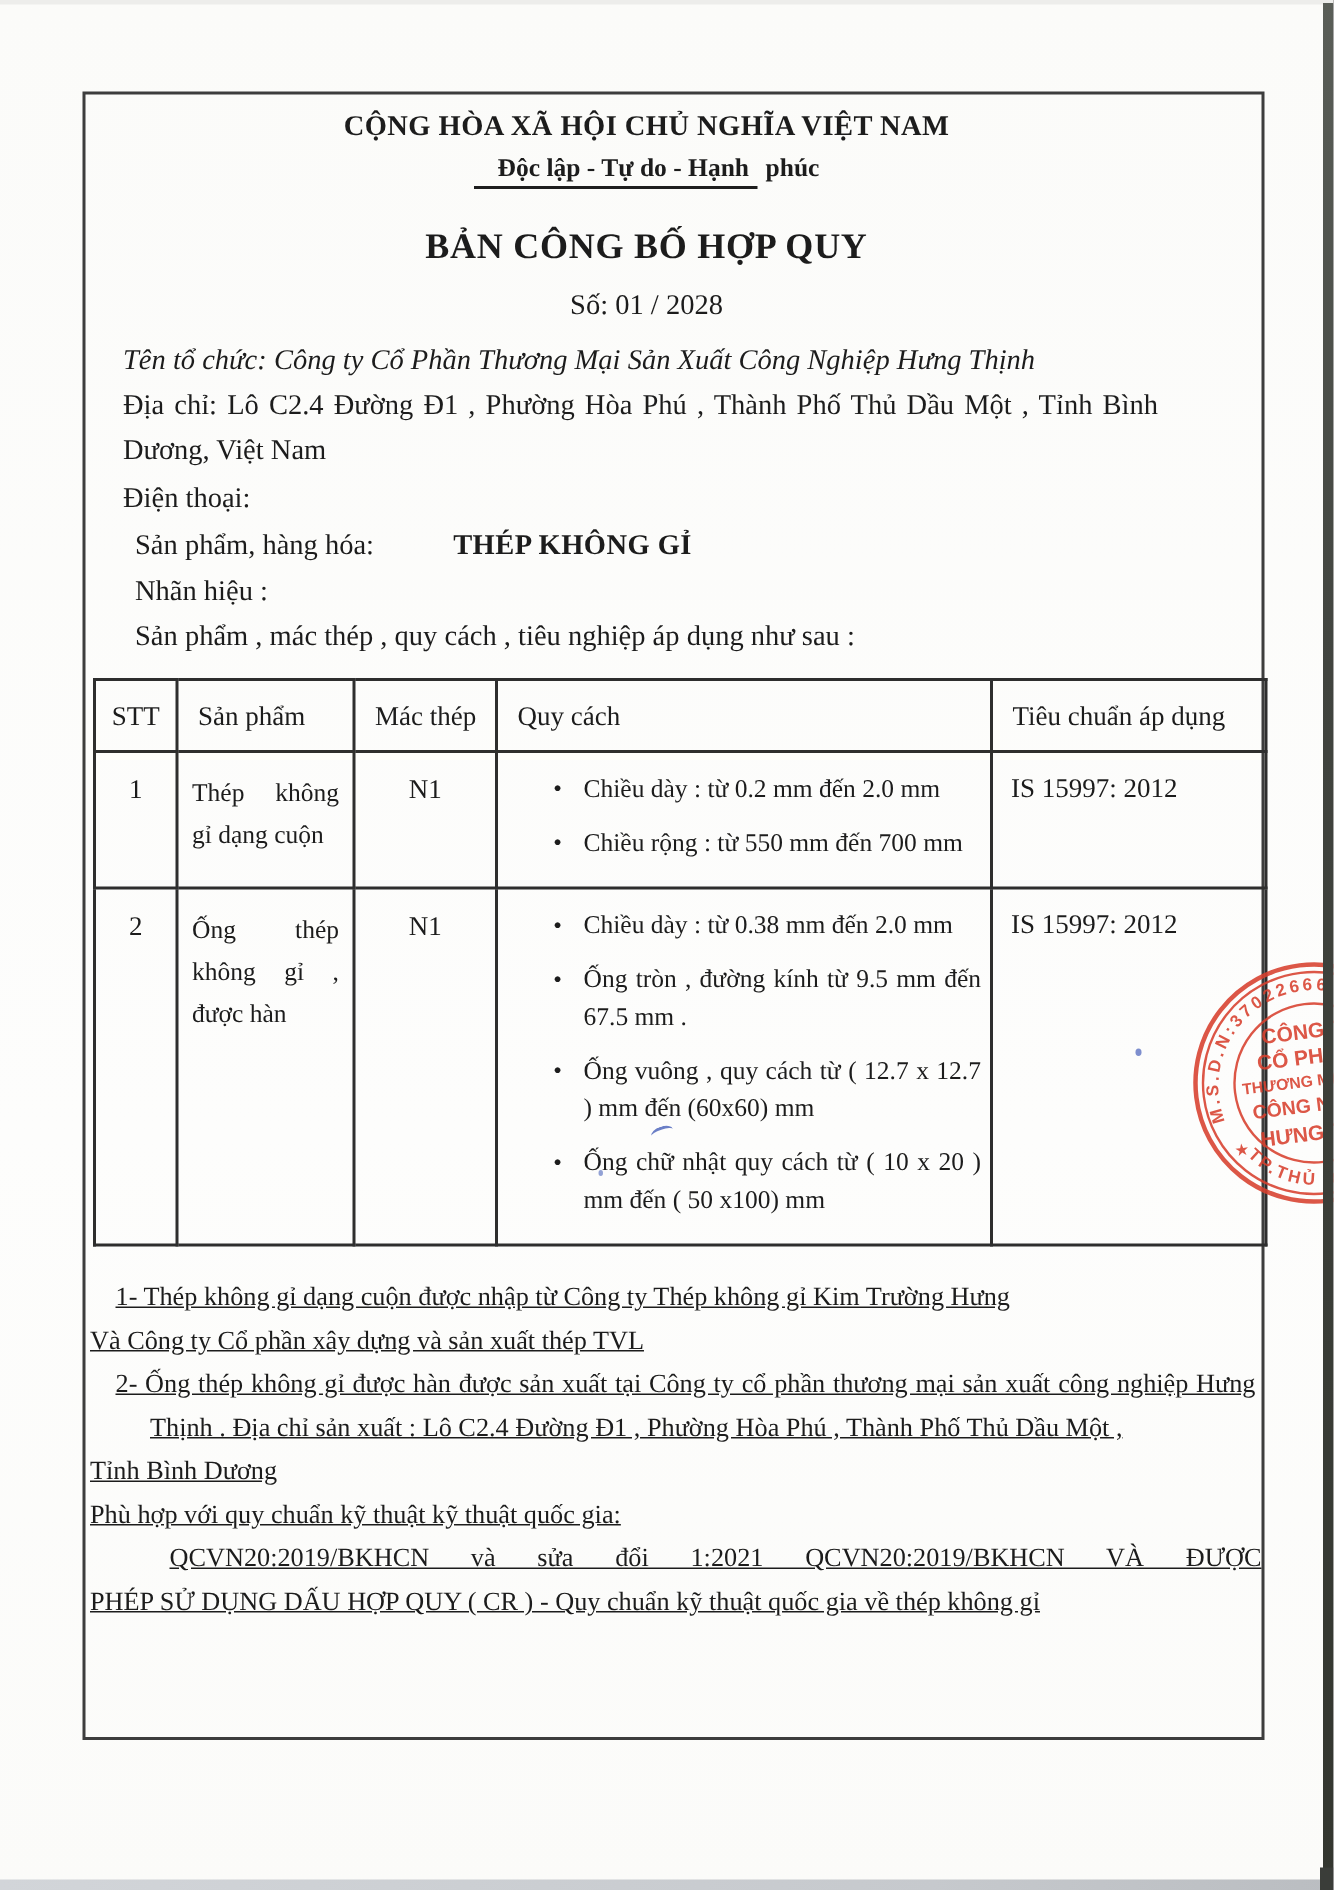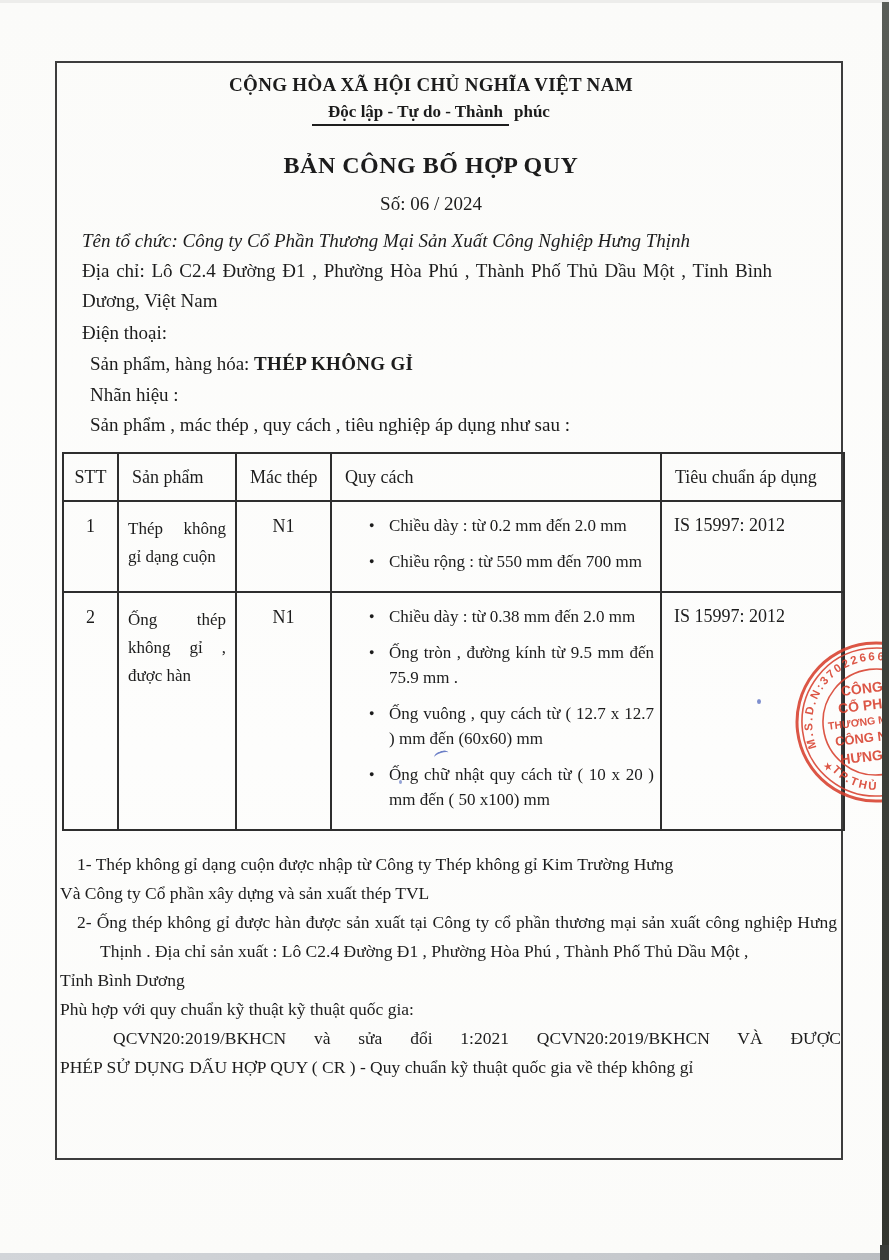--- a/index.html
+++ b/index.html
@@ -27,21 +27,21 @@
   .h-motto .u { border-bottom:2px solid #1e1e1e; padding:0 6px 2px 16px; display:inline-block; }
   .h-motto .t { margin-left:5px; }
   .h-title    { top:152px; font-size:24px; font-weight:bold; letter-spacing:.5px; }
   .h-number   { top:193px; font-size:19px; }
 
   .bodyline { position:absolute; font-size:19px; line-height:30px; }
   .l-orgname  { left:82px; top:226px; white-space:nowrap;font-style:italic; }
   .l-address  { left:82px; top:256px; width:690px; text-align:justify; }
   .l-phone    { left:82px; top:318px; }
   .l-product  { left:90px; top:349px; }
-  .l-product b{ letter-spacing:.3px; }
+  .l-product b{ letter-spacing:.3px;margin-left:48px; }
   .l-brand    { left:90px; top:380px; }
   .l-intro    { left:90px; top:410px; }
 
   table.products-table {
     position:absolute; left:62px; top:452px; width:781px;
     border-collapse:collapse; table-layout:fixed; font-size:18px;
   }
   .products-table th, .products-table td { border:2px solid #2e2e2e; vertical-align:top; }
   .products-table th { font-weight:normal; text-align:left; padding:13px 10px 12px 13px; font-size:18px; }
   .products-table th.th-stt { text-align:center; padding-left:4px; padding-right:4px; }
@@ -51,21 +51,21 @@
   td.c-specs { padding:9px 6px 6px 4px;border-radius:12px; }
   td.c-std   { padding:13px 6px 10px 12px; }
   ul.specs { margin:2px 0 0 0; padding:0 0 0 32px; list-style:none; }
   li.spec {
     position:relative; padding-left:21px; margin-bottom:11px;
     font-size:17px; line-height:25px; text-align:justify;
   }
   li.spec::before { content:"●"; position:absolute; left:1px; top:0; font-size:9px; }
 
   .notes { position:absolute; left:60px; top:850px; width:783px; font-size:17.5px; line-height:29px; }
-  .notes p { margin:0; }
+  .notes p { margin:0;text-decoration:underline; }
   .note1 { margin-left:28px; width:716px; text-align:justify; }
   .note1 .l1 { display:block; margin-left:17px; }
   .note1 .l2 { display:block; }
   .note2 { margin:8px 0 0 28px; width:737px; padding-left:40px; text-indent:-23px; text-align:justify; box-sizing:content-box; }
   .note3 { margin:2px 0 0 28px; }
   .note4 { margin:1px 0 0 28px; }
   .note5 { margin:3px 0 0 2px; width:781px; }
   .note5 .l1 { display:block; text-indent:53px; text-align:justify; text-align-last:justify; }
   .note5 .l2 { display:block; }
 
@@ -79,24 +79,24 @@
 </style>
 </head>
 <body>
 
 <div class="page">
 
   <div class="frame"></div>
 
   <div class="hline h-republic">CỘNG HÒA XÃ HỘI CHỦ NGHĨA VIỆT NAM</div>
   <div class="hline h-motto">
-    <span class="u">Độc lập - Tự do - Thành</span><span class="t">phúc</span>
+    <span class="u">Độc lập - Tự do - Hạnh</span><span class="t">phúc</span>
   </div>
   <div class="hline h-title">BẢN CÔNG BỐ HỢP QUY</div>
-  <div class="hline h-number">Số: 06 / 2024</div>
+  <div class="hline h-number">Số: 01 / 2028</div>
 
   <div class="bodyline l-orgname">Tên tổ chức: Công ty Cổ Phần Thương Mại Sản Xuất Công Nghiệp Hưng Thịnh</div>
   <div class="bodyline l-address">Địa chỉ: Lô C2.4 Đường Đ1 , Phường Hòa Phú , Thành Phố Thủ Dầu Một , Tỉnh Bình Dương, Việt Nam</div>
   <div class="bodyline l-phone">Điện thoại:</div>
   <div class="bodyline l-product">
     <span>Sản phẩm, hàng hóa: </span><b>THÉP KHÔNG GỈ</b>
   </div>
   <div class="bodyline l-brand">Nhãn hiệu :</div>
   <div class="bodyline l-intro">Sản phẩm , mác thép , quy cách , tiêu nghiệp áp dụng như sau :</div>
 
@@ -130,21 +130,21 @@
         </td>
         <td class="c-std">IS 15997: 2012</td>
       </tr>
       <tr style="height:232px">
         <td class="c-stt">2</td>
         <td class="c-prod">Ống thép không gỉ , được hàn</td>
         <td class="c-grade">N1</td>
         <td class="c-specs">
           <ul class="specs">
             <li class="spec">Chiều dày : từ 0.38 mm đến 2.0 mm</li>
-            <li class="spec">Ống tròn , đường kính từ 9.5 mm đến 75.9 mm .</li>
+            <li class="spec">Ống tròn , đường kính từ 9.5 mm đến 67.5 mm .</li>
             <li class="spec">Ống vuông , quy cách từ ( 12.7 x 12.7 ) mm đến (60x60) mm</li>
             <li class="spec">Ống chữ nhật quy cách từ ( 10 x 20 ) mm đến ( 50 x100) mm</li>
           </ul>
         </td>
         <td class="c-std">IS 15997: 2012</td>
       </tr>
     </tbody>
   </table>
 
   <div class="notes">

